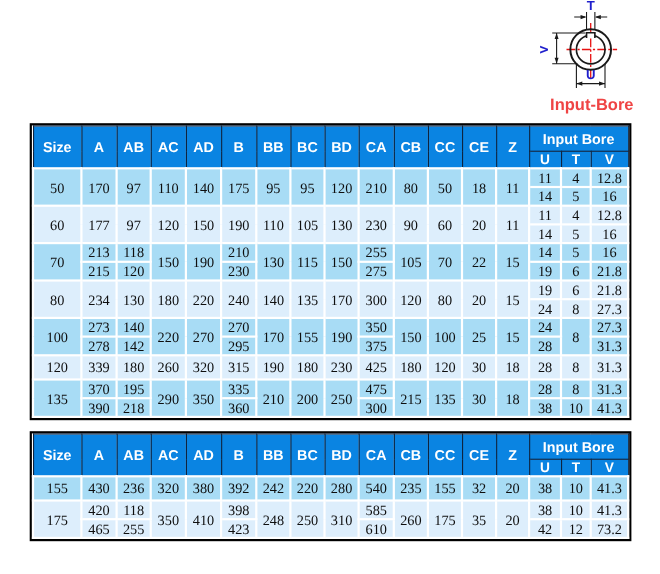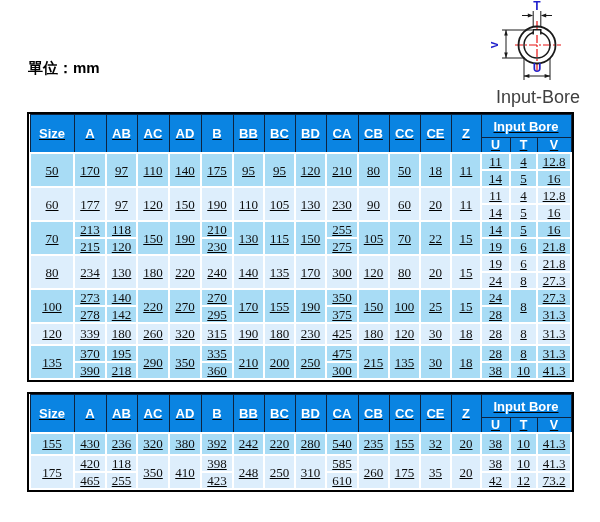--- a/index.html
+++ b/index.html
@@ -17,25 +17,25 @@
   html,body{margin:0;padding:0;}
   body{
     width:600px;height:522px;background:#ffffff;position:relative;
     font-family:"Liberation Sans",sans-serif;overflow:hidden;
   }
   .notes{position:absolute;left:28px;top:57px;}
   .note-line{font-weight:bold;font-size:15px;color:#000;line-height:22px;white-space:nowrap;}
   .note-line .lbl{margin-right:10px;}
   .diagram{position:absolute;left:489px;top:0;width:98px;text-align:center;}
   .diagram svg{display:block;margin:0 auto;}
-  .diagram .caption{font-weight:normal;font-size:18px;color:#404040;margin-top:1px;letter-spacing:0;}
+  .diagram .caption{font-weight:bold;font-size:15px;color:#ef4444;margin-top:1px;letter-spacing:0;}
   .tblwrap{position:absolute;left:27px;border:2px solid var(--outer-border);background:#fff;}
   .tblwrap.t1{top:112px;}
   .tblwrap.t2{top:392px;}
-  table{border-collapse:collapse;table-layout:fixed;text-decoration:underline;}
+  table{border-collapse:collapse;table-layout:fixed;}
   th{
     background:var(--header-bg);color:var(--header-text);
     font-weight:bold;font-size:13px;padding:0;text-align:center;
     border:1px solid var(--header-grid);
   }
   tr.h1 th{height:23px;}
   tr.h2 th{height:15px;font-size:12.5px;}
   th.ib-top{height:20px;}
   td{
     border:2px solid var(--data-grid);
@@ -44,21 +44,20 @@
     height:15px;line-height:15px;
   }
   tr.single td{height:20px;line-height:20px;}
   tr.dark td{background:var(--row-dark);}
   tr.light td{background:var(--row-light);}
 </style>
 </head>
 <body>
 
 <div class="notes">
-  <div class="note-line"><span>單位：</span><span>mm</span></div>
 </div>
 
 <div class="diagram">
   <svg width="94" height="86" viewBox="0 0 94 86">
 
     <path d="M24 45 H70" stroke="var(--center-red)" stroke-width="1.2" stroke-dasharray="8 2 2 2" fill="none"></path>
     <path d="M46 21 V71" stroke="var(--center-red)" stroke-width="1.2" stroke-dasharray="8 2 2 2" fill="none"></path>
 
     <circle cx="46" cy="45" r="18.5" stroke="#1a1a1a" stroke-width="1.8" fill="none"></circle>
     <circle cx="46" cy="45" r="13" stroke="#1a1a1a" stroke-width="1.5" fill="none"></circle>

